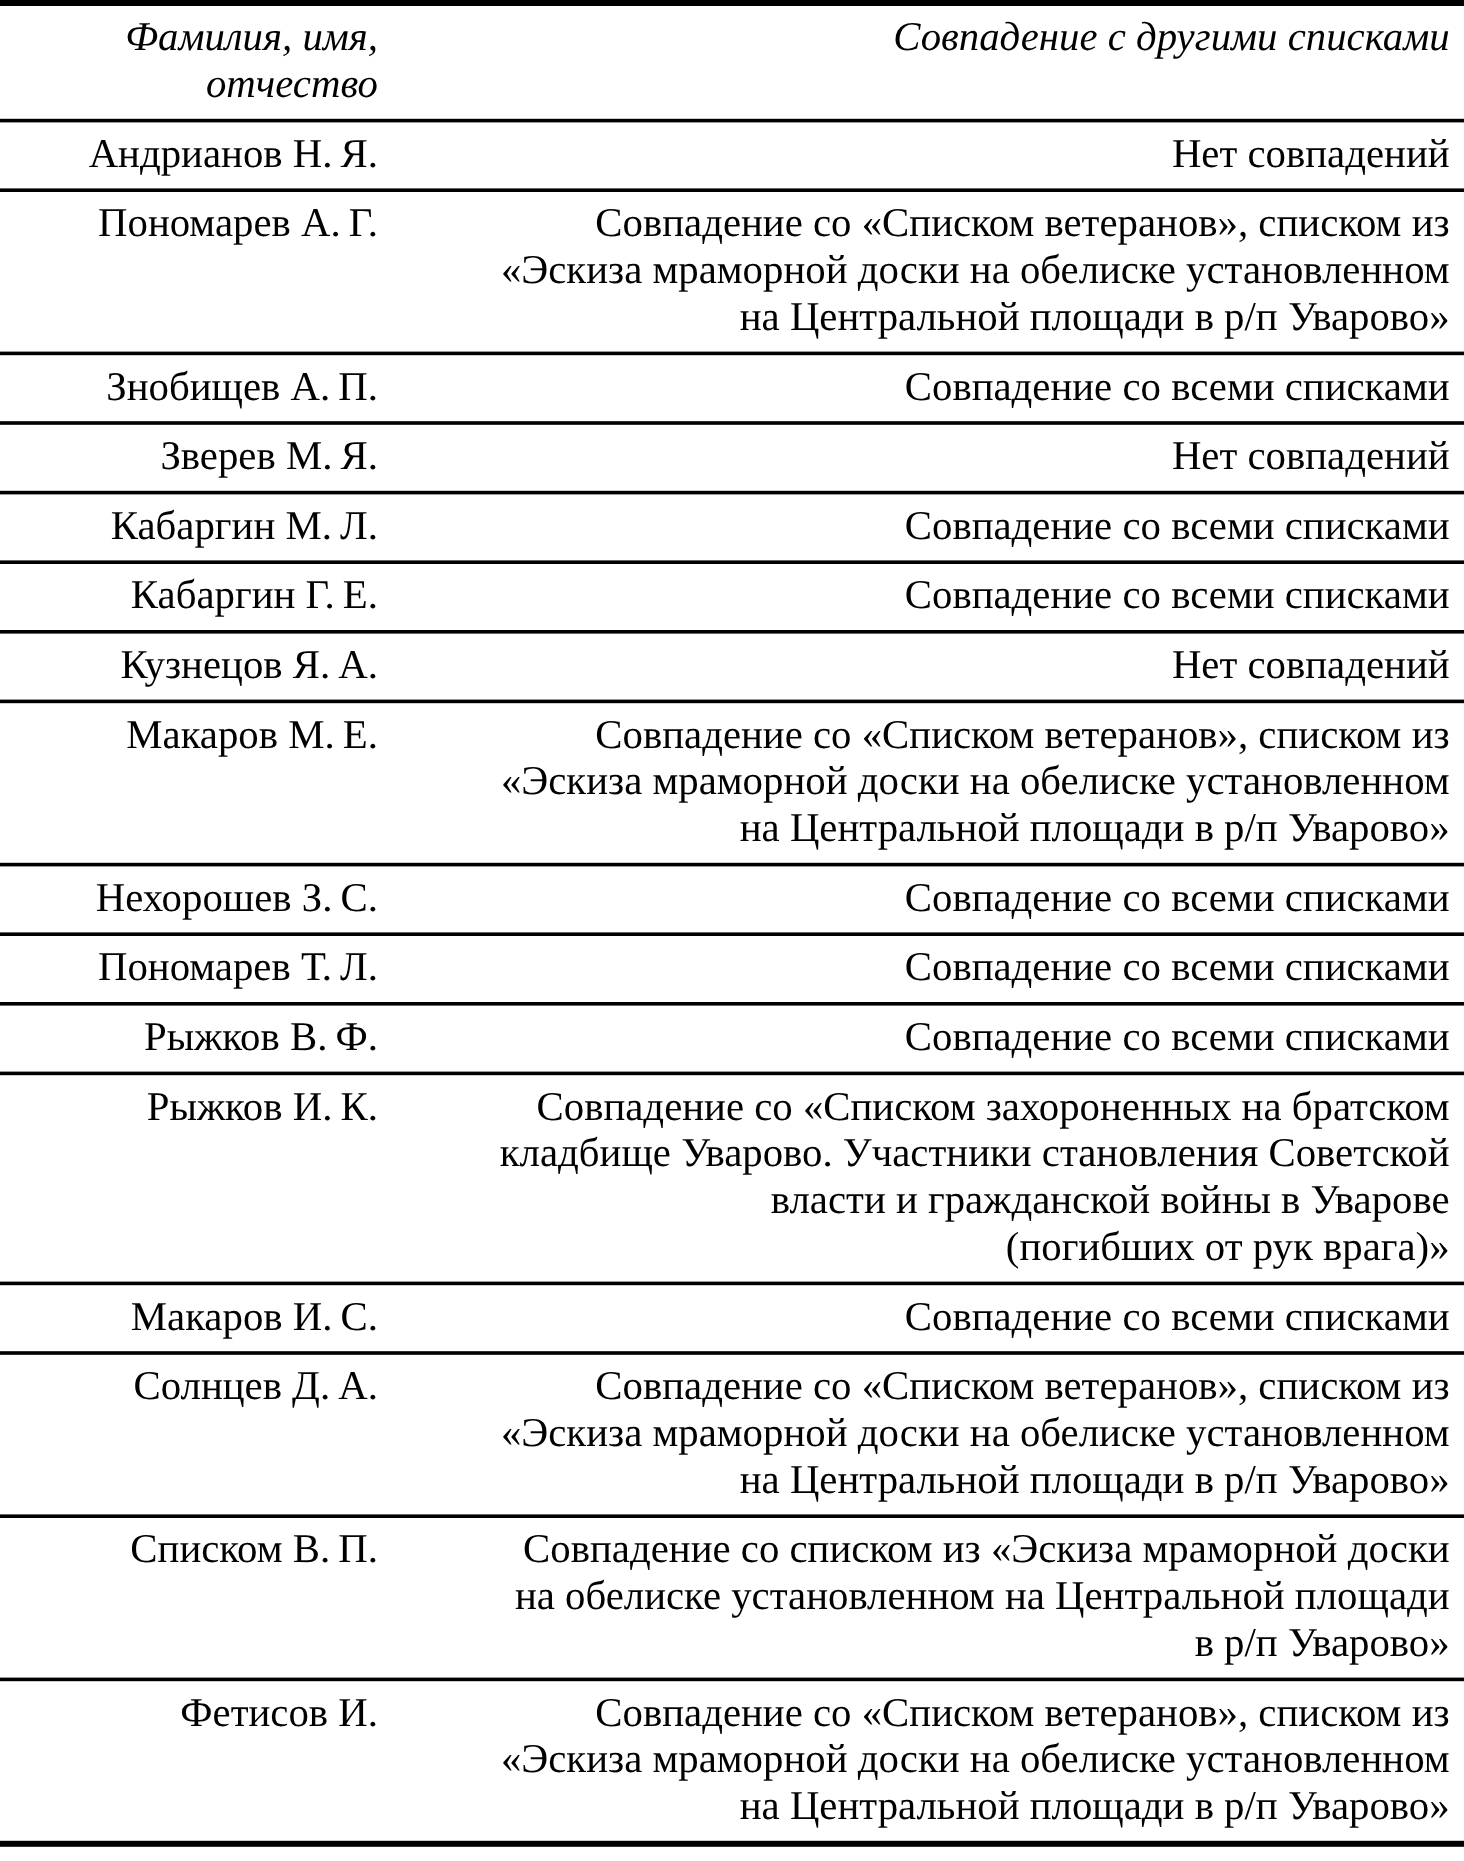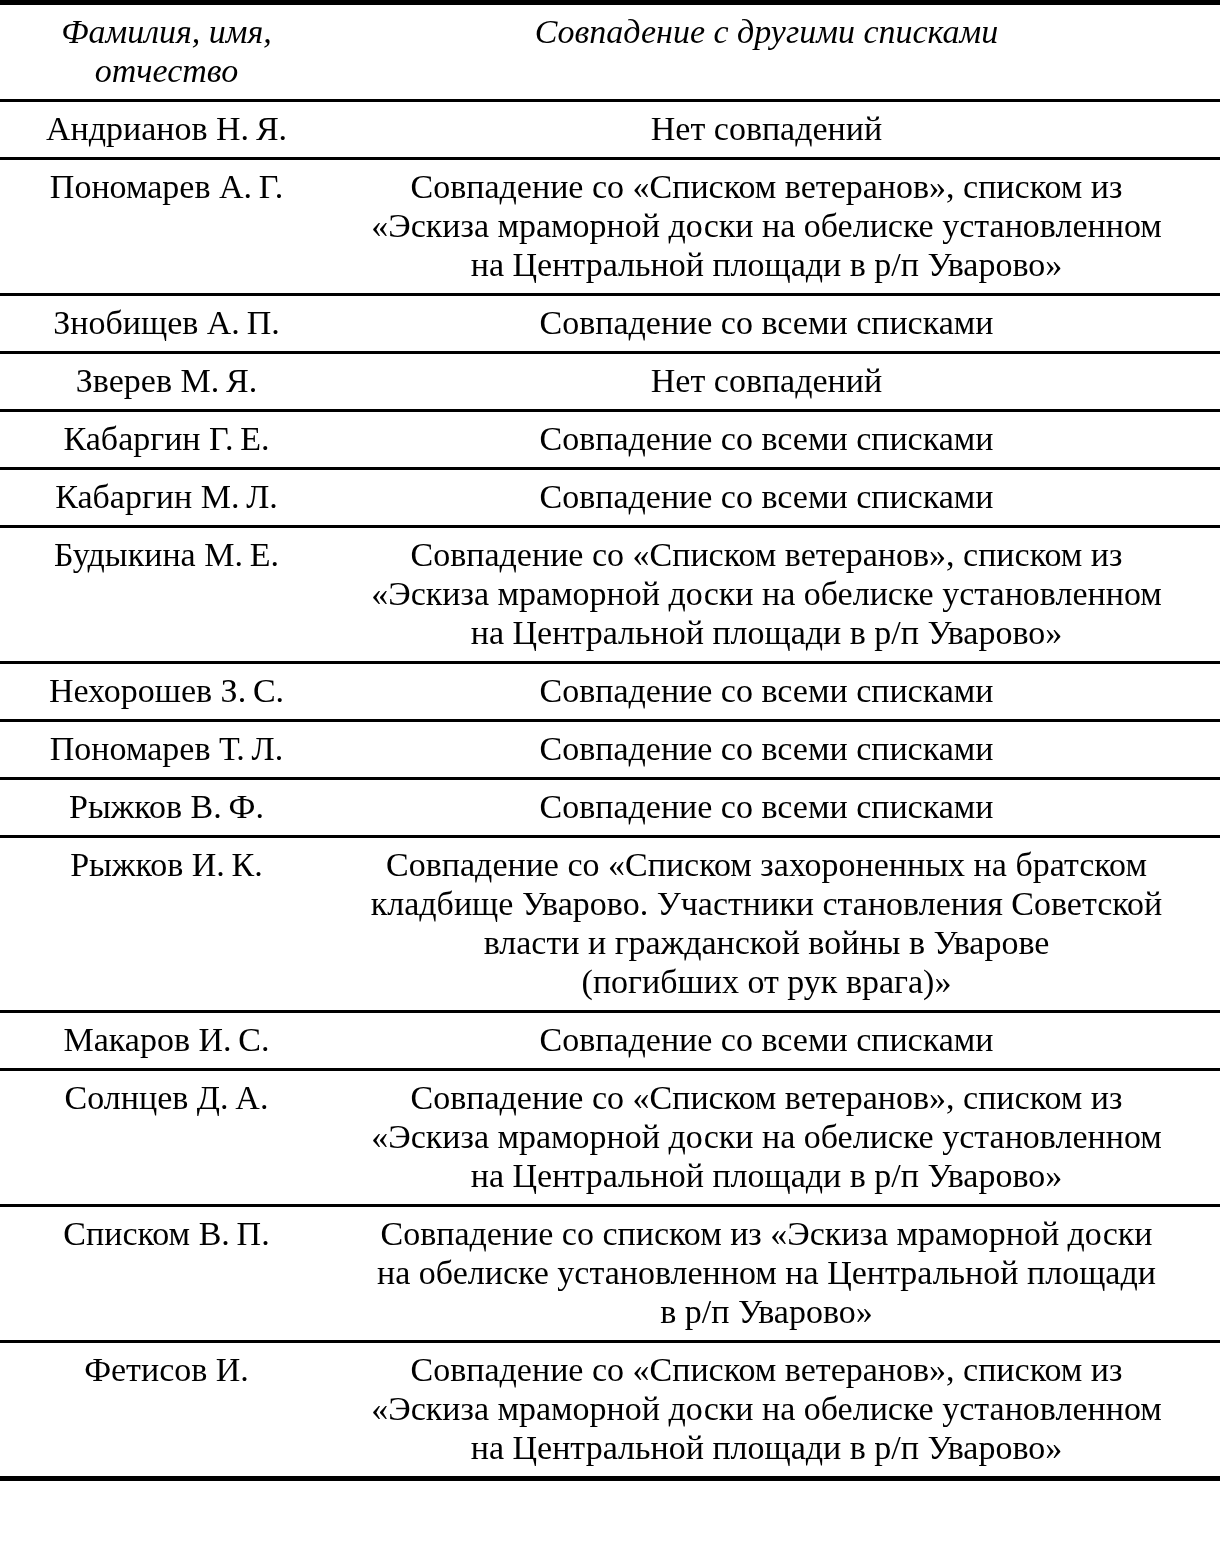--- a/index.html
+++ b/index.html
@@ -20,21 +20,21 @@
     border-collapse: collapse;
     table-layout: fixed;
     border-top: 5px solid #000000;
     border-bottom: 5px solid #000000;
   }
   col.col-name  { width: 325px; }
   col.col-match { width: 895px; }
   tr { border-bottom: 3px solid #000000; }
   th, td {
     vertical-align: top;
-    text-align: center;
+    text-align: right;
     font-size: 34px;
     line-height: 39px;
     font-weight: normal;
     white-space: pre-line;
     padding: 7px 0 9px 0;
     overflow: hidden;
   }
   th.name-cell, td.name-cell { padding-left: 18px; padding-right: 10px; }
   th.match-cell, td.match-cell { padding-right: 12px; font-family: Liberation Serif, serif; }
   thead th { font-style: italic; }
@@ -68,29 +68,33 @@
         </tr>
         <tr>
           <td class="name-cell">Знобищев А. П.</td>
           <td class="match-cell">Совпадение со всеми списками</td>
         </tr>
         <tr>
           <td class="name-cell">Зверев М. Я.</td>
           <td class="match-cell">Нет совпадений</td>
         </tr>
         <tr>
+          <td class="name-cell">Кабаргин М. Л.</td>
+          <td class="match-cell">Совпадение со всеми списками</td>
+        </tr>
+        <tr>
           <td class="name-cell">Кабаргин Г. Е.</td>
           <td class="match-cell">Совпадение со всеми списками</td>
         </tr>
         <tr>
-          <td class="name-cell">Кабаргин М. Л.</td>
-          <td class="match-cell">Совпадение со всеми списками</td>
+          <td class="name-cell">Кузнецов Я. А.</td>
+          <td class="match-cell">Нет совпадений</td>
         </tr>
         <tr>
-          <td class="name-cell">Будыкина М. Е.</td>
+          <td class="name-cell">Макаров М. Е.</td>
           <td class="match-cell">Совпадение со «Списком ветеранов», списком из
 «Эскиза мраморной доски на обелиске установленном
 на Центральной площади в р/п Уварово»</td>
         </tr>
         <tr>
           <td class="name-cell">Нехорошев З. С.</td>
           <td class="match-cell">Совпадение со всеми списками</td>
         </tr>
         <tr>
           <td class="name-cell">Пономарев Т. Л.</td>

